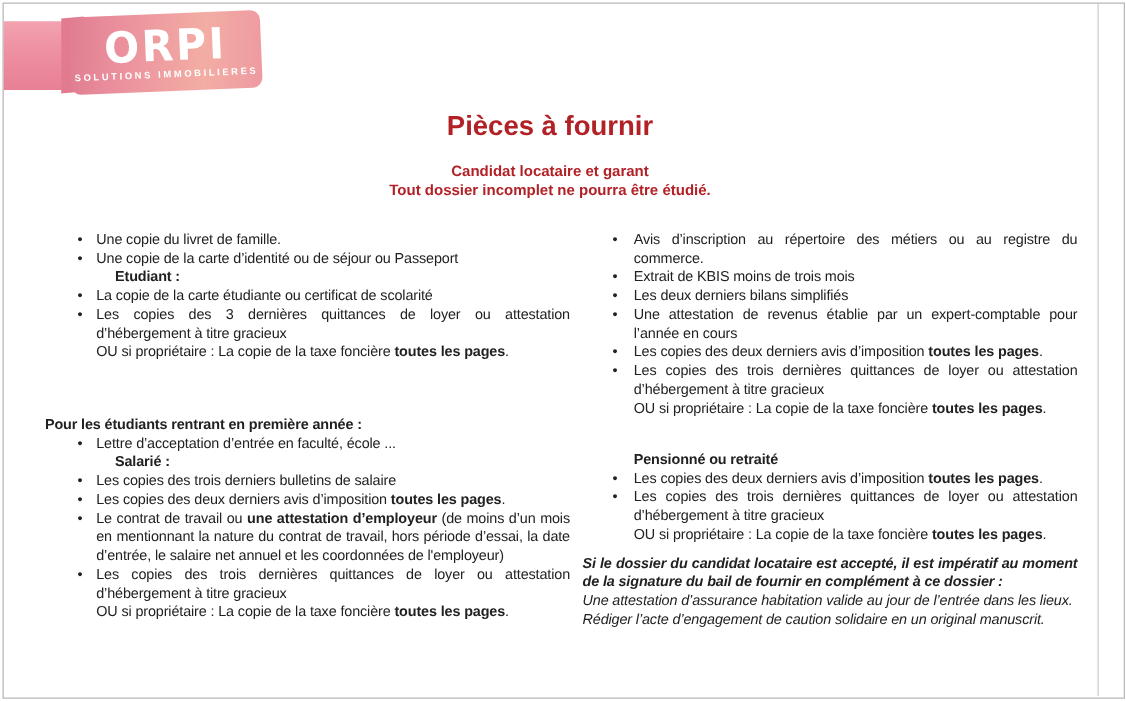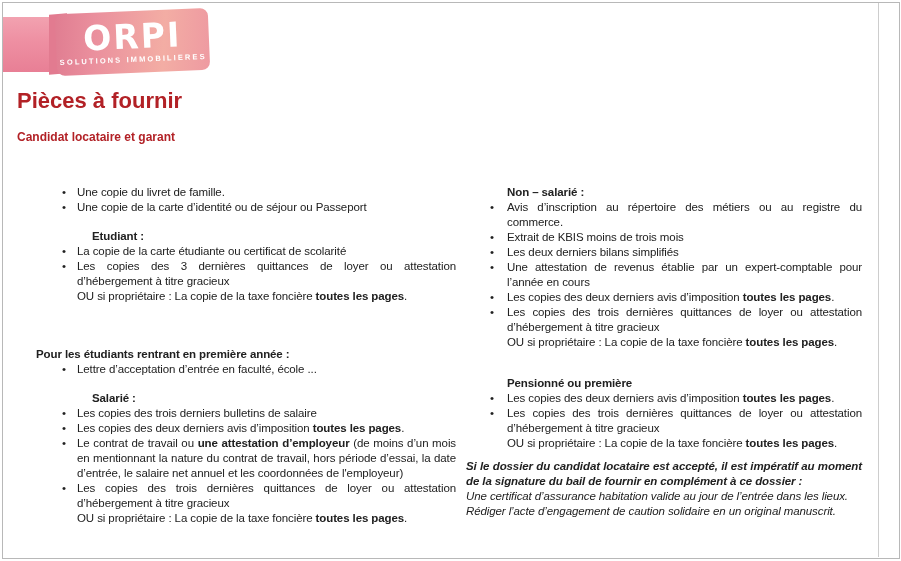--- a/index.html
+++ b/index.html
@@ -19,21 +19,21 @@
   .logo-fold{position:absolute;left:46px;top:4px;width:18px;height:60px;background:#e27b90;transform:skewY(-5deg);}
   .logo-box{position:absolute;left:53px;top:1px;width:153px;height:62px;border-radius:8px;
     transform:rotate(-2.4deg);
     background:linear-gradient(95deg,#e07d91 0%,#ea8f9d 25%,#f3ada4 70%,#ee9aa1 100%);
     display:flex;flex-direction:column;align-items:center;justify-content:center;}
   .logo-brand{color:#fff;font-weight:bold;font-size:33px;line-height:33px;letter-spacing:2px;
     font-family:"DejaVu Sans",sans-serif;transform:scaleY(1.04);}
   .logo-tagline{color:#fff;font-size:7.5px;font-weight:bold;letter-spacing:2.1px;margin-top:2px;white-space:nowrap;}
 
   
-  .header{position:absolute;top:88px;left:0;width:880px;text-align:left;color:var(--accent);padding-left:17px;}
+  .header{position:absolute;top:88px;left:0;width:880px;text-align:center;color:var(--accent);}
   .title{font-size:22px;line-height:25px;font-weight:bold;}
   .sub{font-size:12px;line-height:15px;font-weight:bold;}
   .sub.first{margin-top:17px;}
 
   
   .col{position:absolute;top:185px;font-size:11.5px;line-height:15px;letter-spacing:-0.1px;}
   .col-left{left:36px;width:420px;}
   .col-right{left:466px;width:396px;}
 
   .bullet{position:relative;padding-left:41px;text-align:justify;}
@@ -41,21 +41,21 @@
   .col-left  .bullet::before{left:26px;}
   .col-right .bullet::before{left:24px;}
   .note{padding-left:41px;text-align:left;}
 
   .hd{font-weight:bold;}
   .col-left  .hd{padding-left:56px;}
   .col-right .hd{padding-left:41px;}
   .hd.flush{padding-left:0;}
 
   .b{font-weight:bold;}
-  .gap-sm{margin-top:14px;}
+  .gap-sm{}
   .gap-md{margin-top:43px;}
   .gap-lg{margin-top:26px;}
 
   .footer{margin-top:8px;font-style:italic;}
   .footer-bold{font-weight:bold;text-align:justify;}
 </style>
 </head>
 <body>
 
 <div class="frame"></div>
@@ -66,20 +66,21 @@
   <div class="logo-fold"></div>
   <div class="logo-box">
     <div class="logo-brand">ORPI</div>
     <div class="logo-tagline">SOLUTIONS IMMOBILIERES</div>
   </div>
 </div>
 
 <div class="header">
   <div class="title">Pièces à fournir</div>
   <div class="sub first">Candidat locataire et garant</div>
+  <div class="sub">Tout dossier incomplet ne pourra être étudié.</div>
 </div>
 
 <div class="col col-left">
 
   <div class="bullet"><span>Une copie du livret de famille.</span></div>
   <div class="bullet"><span>Une copie de la carte d’identité ou de séjour ou Passeport</span></div>
 
   <div class="hd gap-sm"><span class="b">Etudiant :</span></div>
   <div class="bullet"><span>La copie de la carte étudiante ou certificat de scolarité</span></div>
   <div class="bullet"><span>Les copies des 3 dernières quittances de loyer ou attestation d’hébergement à titre gracieux</span></div>
@@ -92,33 +93,32 @@
   <div class="bullet"><span>Les copies des trois derniers bulletins de salaire</span></div>
   <div class="bullet"><span>Les copies des deux derniers avis d’imposition </span><span class="b">toutes les pages</span><span>.</span></div>
   <div class="bullet"><span>Le contrat de travail ou </span><span class="b">une attestation d’employeur</span><span> (de moins d’un mois en mentionnant la nature du contrat de travail, hors période d’essai, la date d’entrée, le salaire net annuel et les coordonnées de l'employeur)</span></div>
   <div class="bullet"><span>Les copies des trois dernières quittances de loyer ou attestation d’hébergement à titre gracieux</span></div>
   <div class="note"><span>OU si propriétaire : La copie de la taxe foncière </span><span class="b">toutes les pages</span><span>.</span></div>
 
 </div>
 
 <div class="col col-right">
 
-  <div class="hd"><span class="b">Non – salarié :</span></div>
   <div class="bullet"><span>Avis d’inscription au répertoire des métiers ou au registre du commerce.</span></div>
   <div class="bullet"><span>Extrait de KBIS moins de trois mois</span></div>
   <div class="bullet"><span>Les deux derniers bilans simplifiés</span></div>
   <div class="bullet"><span>Une attestation de revenus établie par un expert-comptable pour l’année en cours</span></div>
   <div class="bullet"><span>Les copies des deux derniers avis d’imposition </span><span class="b">toutes les pages</span><span>.</span></div>
   <div class="bullet"><span>Les copies des trois dernières quittances de loyer ou attestation d’hébergement à titre gracieux</span></div>
   <div class="note"><span>OU si propriétaire : La copie de la taxe foncière </span><span class="b">toutes les pages</span><span>.</span></div>
 
-  <div class="hd gap-lg"><span class="b">Pensionné ou première</span></div>
+  <div class="hd gap-lg"><span class="b">Pensionné ou retraité</span></div>
   <div class="bullet"><span>Les copies des deux derniers avis d’imposition </span><span class="b">toutes les pages</span><span>.</span></div>
   <div class="bullet"><span>Les copies des trois dernières quittances de loyer ou attestation d’hébergement à titre gracieux</span></div>
   <div class="note"><span>OU si propriétaire : La copie de la taxe foncière </span><span class="b">toutes les pages</span><span>.</span></div>
 
   <div class="footer">
     <div class="footer-bold"><span class="b">Si le dossier du candidat locataire est accepté, il est impératif au moment de la signature du bail de fournir en complément à ce dossier :</span></div>
-    <div>Une certificat d’assurance habitation valide au jour de l’entrée dans les lieux.</div>
+    <div>Une attestation d’assurance habitation valide au jour de l’entrée dans les lieux.</div>
     <div>Rédiger l’acte d’engagement de caution solidaire en un original manuscrit.</div>
   </div>
 
 </div>
 
 </body></html>

